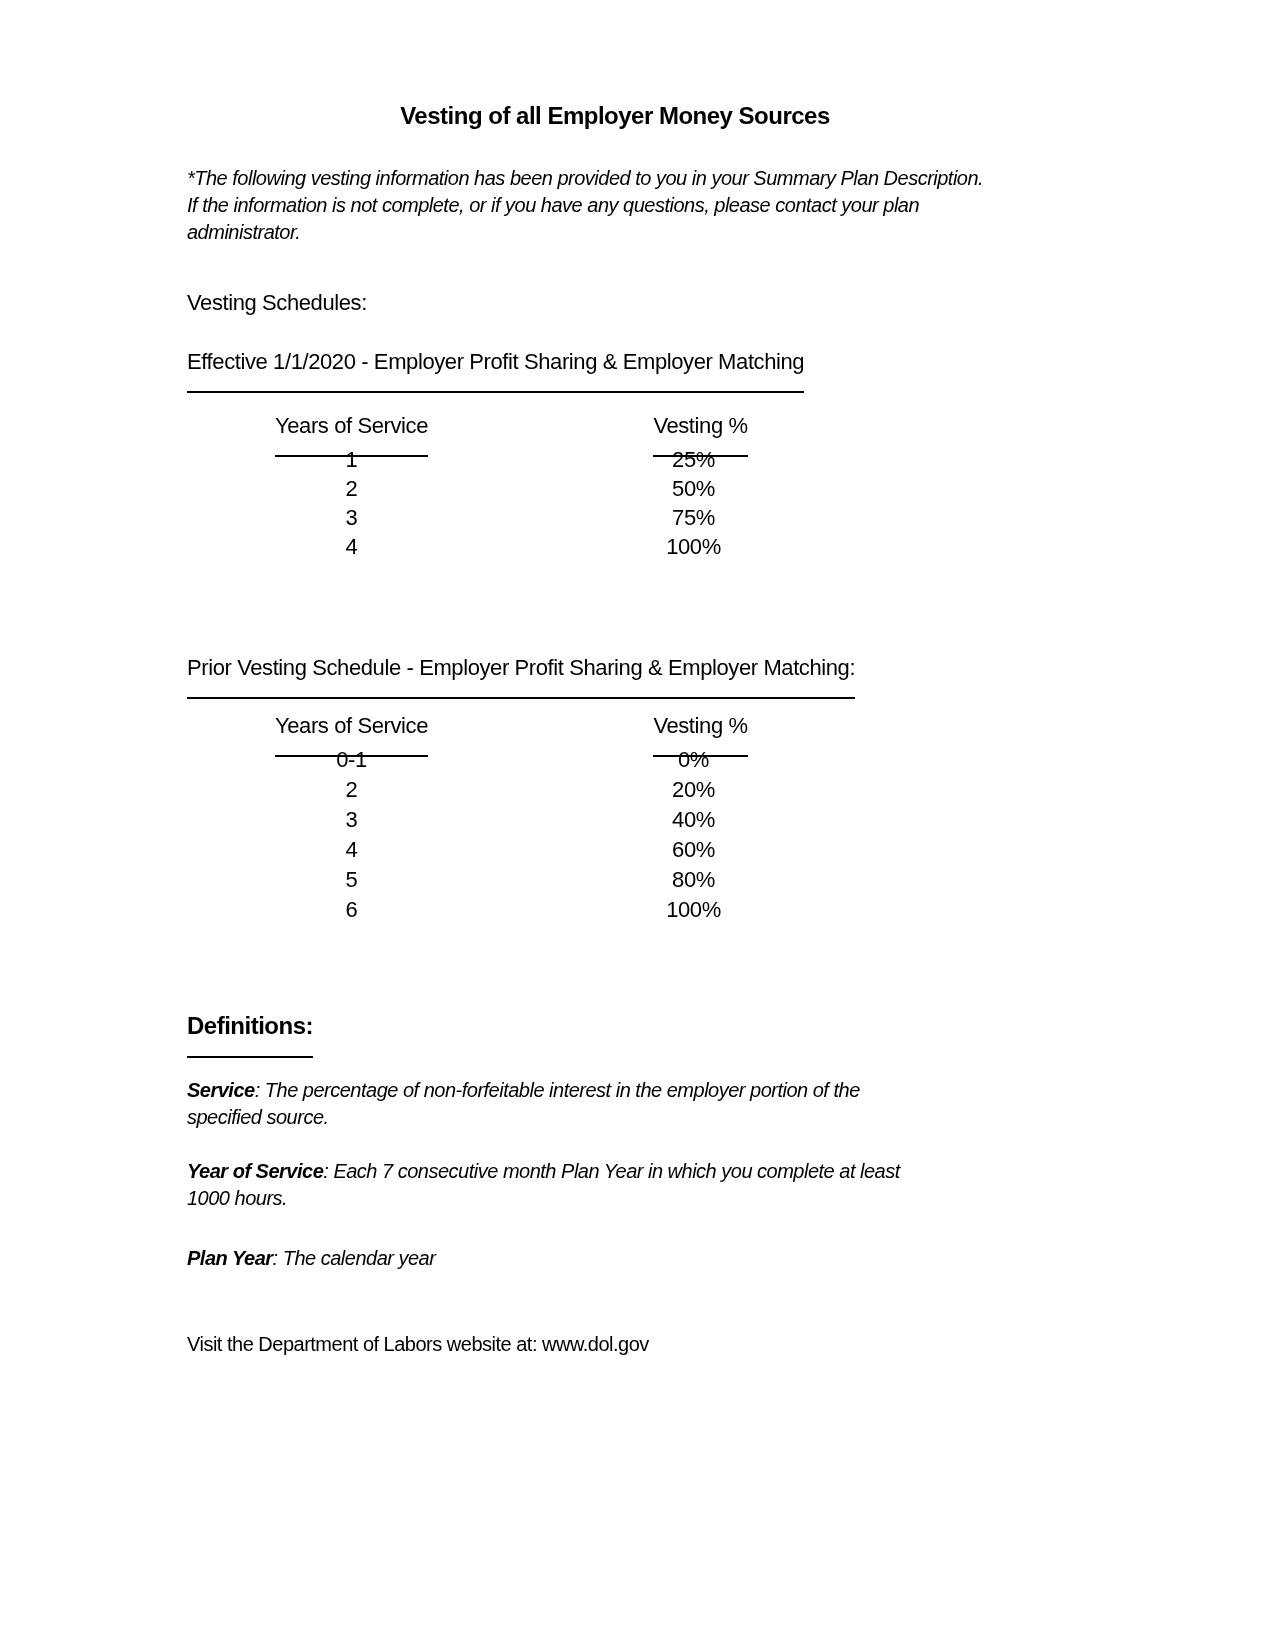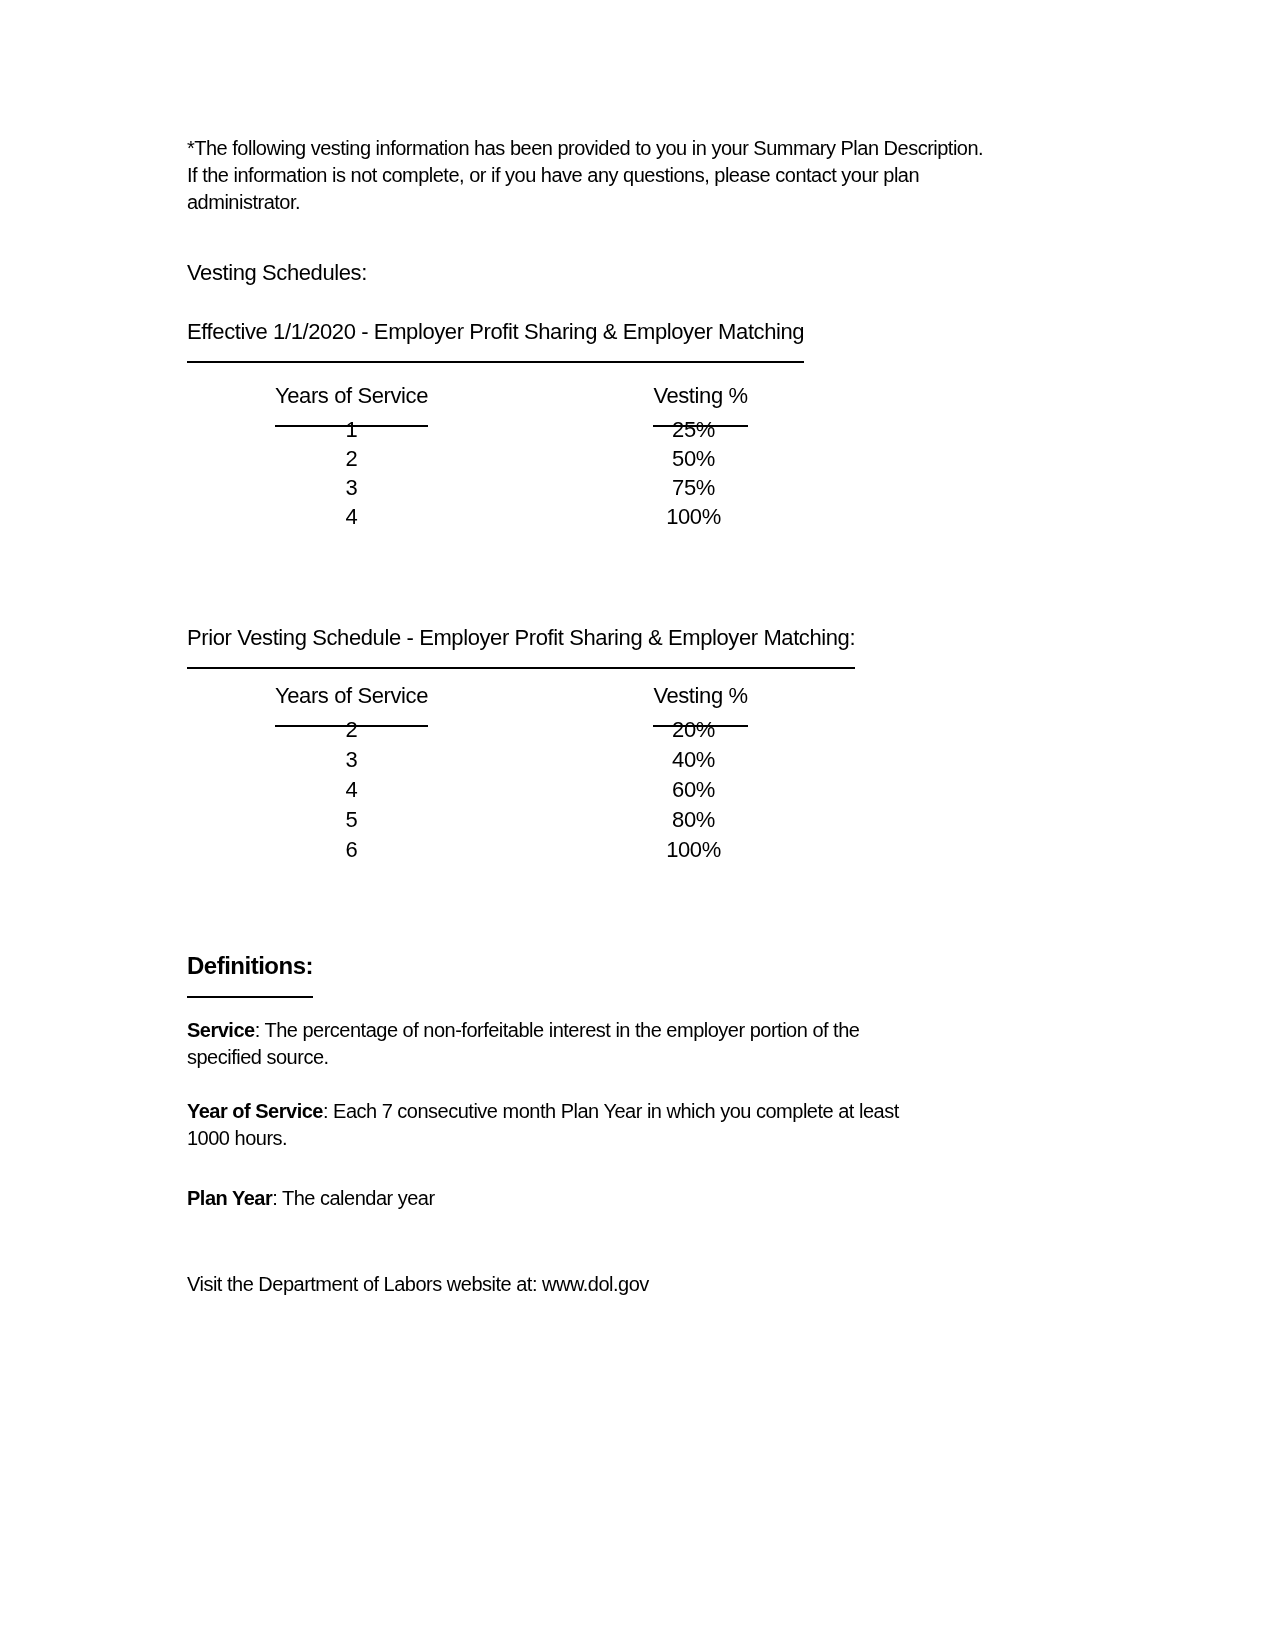--- a/index.html
+++ b/index.html
@@ -12,21 +12,21 @@
     height: 1650px;
     font-family: "Liberation Sans", sans-serif;
     color: #000000;
     overflow: hidden;
   }
   .content {
     margin-left: 187px;
     width: 856px;
     padding-top: 101px;
   }
-  .line { white-space: nowrap; }
+  .line { white-space: nowrap; font-style: italic; }
 
   .doc-title {
     font-size: 24px;
     font-weight: bold;
     line-height: 30px;
     letter-spacing: -0.5px;
     text-align: center;
     white-space: nowrap;
   }
 
@@ -114,20 +114,21 @@
     letter-spacing: -0.5px;
     line-height: 27px;
     white-space: nowrap;
   }
 </style>
 </head>
 <body>
 
 <div class="content">
 
+  <div class="doc-title">Vesting of all Employer Money Sources</div>
 
   <div class="intro">
     <div class="line">*The following vesting information has been provided to you in your Summary Plan Description.</div>
     <div class="line">If the information is not complete, or if you have any questions, please contact your plan</div>
     <div class="line">administrator.</div>
   </div>
 
   <div class="sched-label">Vesting Schedules:</div>
 
   <div class="sched-heading">
@@ -160,20 +161,24 @@
   <div class="sched-heading second">
     <span class="u">Prior Vesting Schedule - Employer Profit Sharing &amp; Employer Matching:</span>
   </div>
 
   <div class="vtable second">
     <div class="vhead">
       <div class="c1"><span class="u">Years of Service</span></div>
       <div class="c2"><span class="u">Vesting %</span></div>
     </div>
     <div class="vrow">
+      <div class="c1">0-1</div>
+      <div class="c2">0%</div>
+    </div>
+    <div class="vrow">
       <div class="c1">2</div>
       <div class="c2">20%</div>
     </div>
     <div class="vrow">
       <div class="c1">3</div>
       <div class="c2">40%</div>
     </div>
     <div class="vrow">
       <div class="c1">4</div>
       <div class="c2">60%</div>

